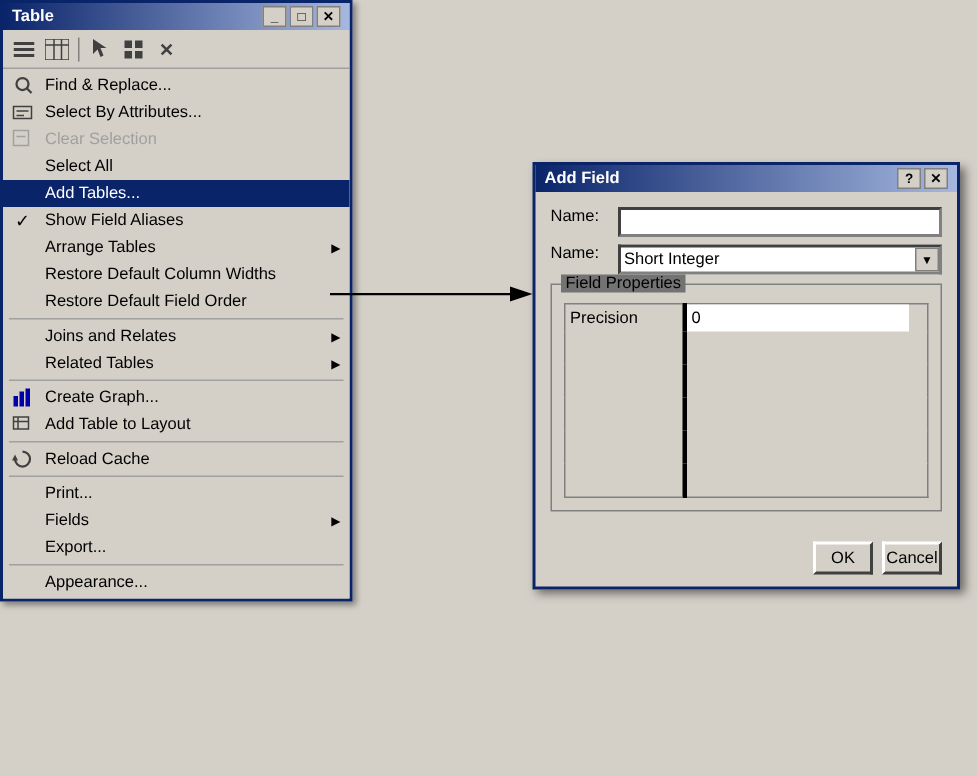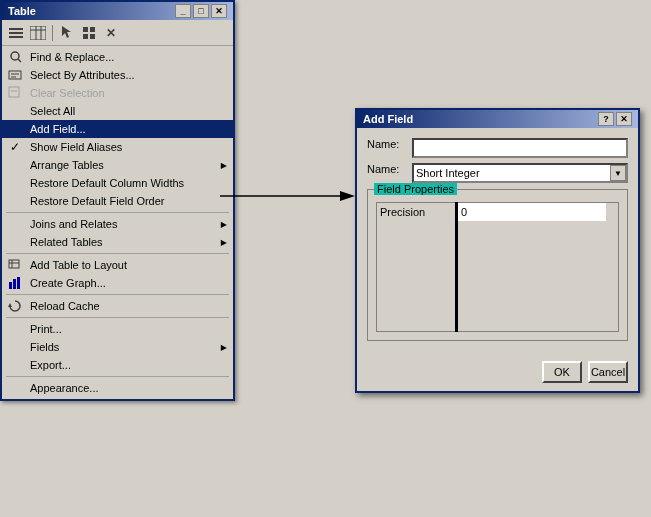--- a/index.html
+++ b/index.html
@@ -238,21 +238,21 @@
       border: 1px solid #808080;
       margin: 6px 0;
       padding: 4px 8px 8px 8px;
       position: relative;
     }
 
     .groupbox-legend {
       position: absolute;
       top: -7px;
       left: 6px;
-      background: #14b8a6;
+      background: #737373;
       padding: 0 3px;
       font-size: 11px;
       color: #000;
     }
 
     .groupbox-content {
       margin-top: 6px;
     }
 
     .prop-name {
@@ -384,21 +384,21 @@
       </span>
       <span>Clear Selection</span>
     </li>
 
 
     <li class="menu-item">
       <span>Select All</span>
     </li>
 
     <li class="menu-item selected">
-      <span>Add Field...</span>
+      <span>Add Tables...</span>
     </li>
 
 
     <li class="menu-item">
       <span class="checkmark">✓</span>
       <span>Show Field Aliases</span>
     </li>
 
     <li class="menu-item">
       <span>Arrange Tables</span>
@@ -419,41 +419,41 @@
       <span>Joins and Relates</span>
       <span class="arrow">▶</span>
     </li>
 
     <li class="menu-item">
       <span>Related Tables</span>
       <span class="arrow">▶</span>
     </li>
 
     <li class="menu-separator"></li>
+
+    <li class="menu-item">
+      <span class="menu-icon">
+        <svg width="14" height="14">
+            <rect x="1" y="6" width="3" height="7" fill="#0000aa"></rect>
+            <rect x="5" y="3" width="3" height="10" fill="#0000aa"></rect>
+            <rect x="9" y="1" width="3" height="12" fill="#0000aa"></rect>
+          </svg>
+      </span>
+      <span>Create Graph...</span>
+    </li>
 
     <li class="menu-item">
       <span class="menu-icon">
         <svg width="14" height="14">
             <rect x="1" y="2" width="10" height="8" fill="none" stroke="#404040" stroke-width="1"></rect>
             <line x1="1" y1="5" x2="11" y2="5" stroke="#404040" stroke-width="1"></line>
             <line x1="4" y1="2" x2="4" y2="10" stroke="#404040" stroke-width="1"></line>
           </svg>
       </span>
       <span>Add Table to Layout</span>
-    </li>
-
-    <li class="menu-item">
-      <span class="menu-icon">
-        <svg width="14" height="14">
-            <rect x="1" y="6" width="3" height="7" fill="#0000aa"></rect>
-            <rect x="5" y="3" width="3" height="10" fill="#0000aa"></rect>
-            <rect x="9" y="1" width="3" height="12" fill="#0000aa"></rect>
-          </svg>
-      </span>
-      <span>Create Graph...</span>
     </li>
 
     <li class="menu-separator"></li>
 
     <li class="menu-item">
       <span class="menu-icon">
         <svg width="14" height="14">
             <path d="M7,2 A5,5 0 1,1 2,7" fill="none" stroke="#404040" stroke-width="1.5"></path>
             <polygon points="2,4 0,8 4,8" fill="#404040"></polygon>
           </svg>

